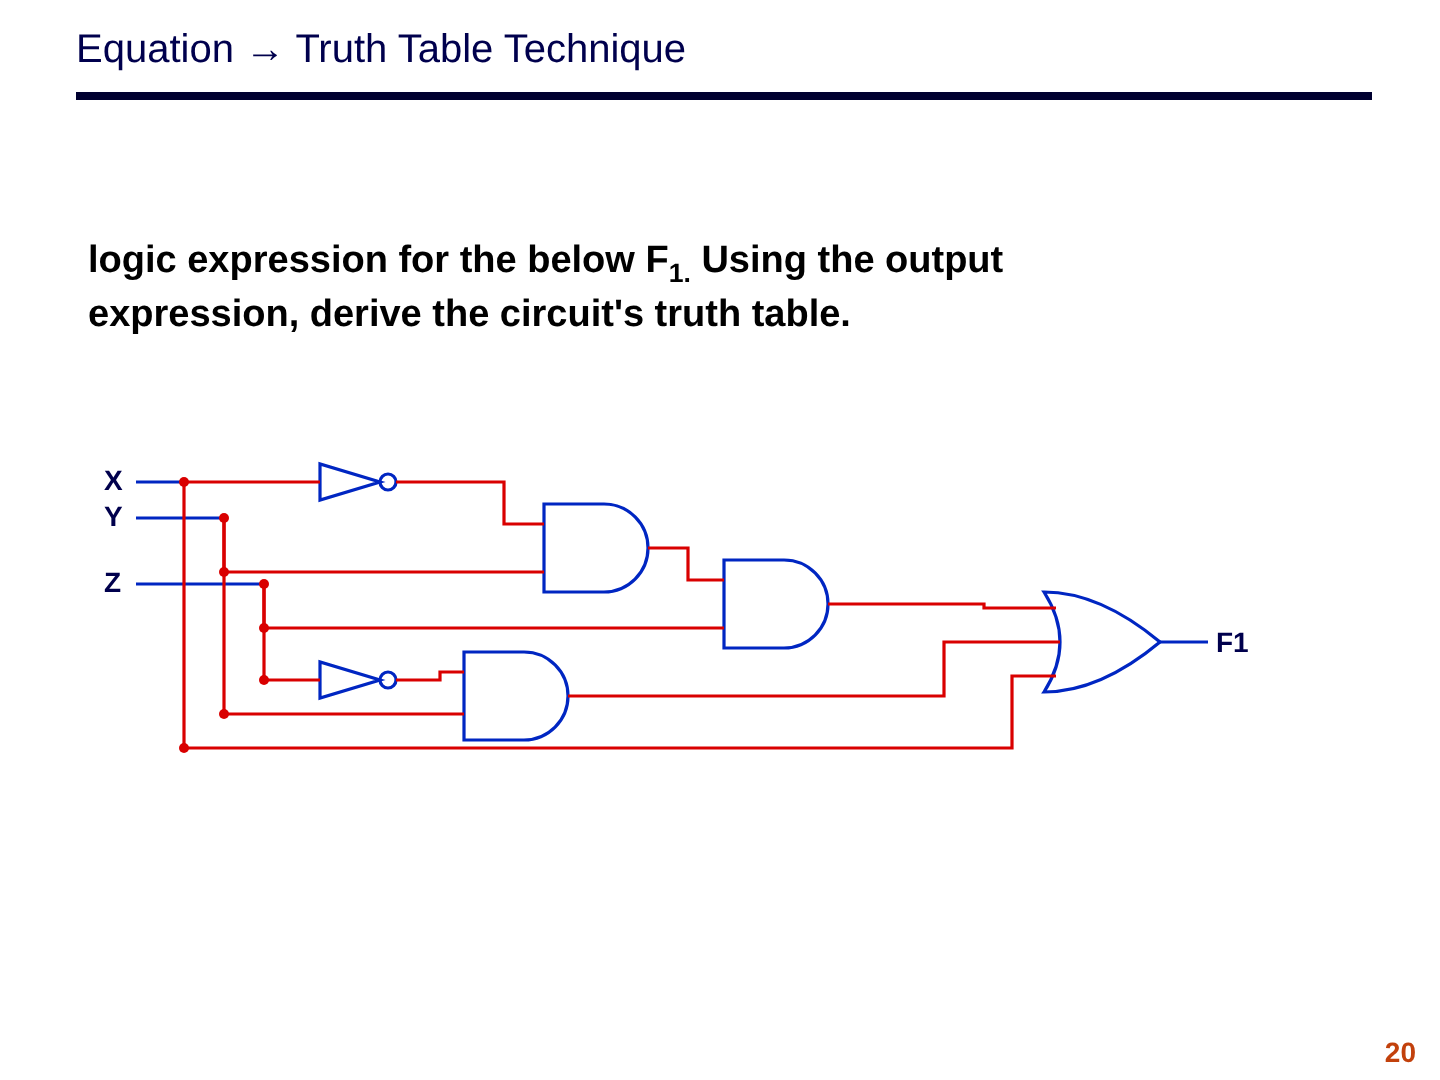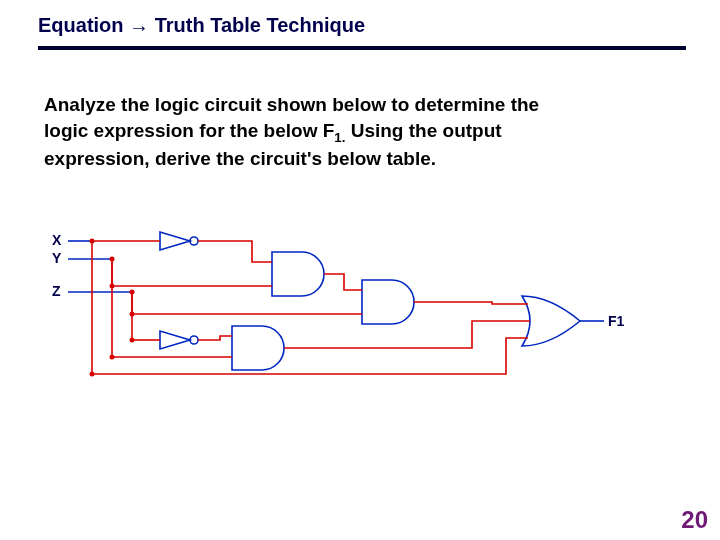--- a/index.html
+++ b/index.html
@@ -10,21 +10,21 @@
     background: #fff;
     font-family: Arial, Helvetica, sans-serif;
     position: relative;
     overflow: hidden;
   }
   .title {
     position: absolute;
     top: 14px;
     left: 38px;
     font-size: 20px;
-    font-weight: bold;
+    font-weight: normal;
     color: #00004d;
   }
   .hr {
     position: absolute;
     top: 46px;
     left: 38px;
     right: 34px;
     height: 0;
     border-top: 4px solid #000030;
   }
@@ -39,23 +39,23 @@
     color: #000;
   }
   .sub {
     font-size: 0.7em;
     vertical-align: sub;
   }
   .pagenum {
     position: absolute;
     right: 12px;
     bottom: 6px;
-    font-size: 24px;
+    font-size: 14px;
     font-weight: bold;
-    color: #701a75;
+    color: #c2410c;
   }
   .circuit {
     position: absolute;
     top: 224px;
     left: 52px;
     width: 596px;
     height: 180px;
   }
   .circuit svg {
     width: 596px;
@@ -68,23 +68,23 @@
   .gate   { stroke: #0026c2; stroke-width: 1.6; fill: none; }
   .dot    { fill: #d90000; stroke: none; }
 </style>
 </head>
 <body>
 
 <div class="title">Equation → Truth Table Technique</div>
 <div class="hr"></div>
 
 <div class="body-text">
-  <span>Analyze the logic circuit shown below to determine the</span><br>
+  <br>
   <span>logic expression for the below F</span><span class="sub">1.</span><span>  Using the output</span><br>
-  <span>expression, derive the circuit's below table.</span>
+  <span>expression, derive the circuit's truth table.</span>
 </div>
 
 <div class="circuit">
 <svg viewBox="0 0 596 180">
 
   <text class="pin-label" x="0" y="21">X</text>
   <text class="pin-label" x="0" y="39">Y</text>
   <text class="pin-label" x="0" y="72">Z</text>
   <text class="out-label" x="556" y="102">F1</text>
 

